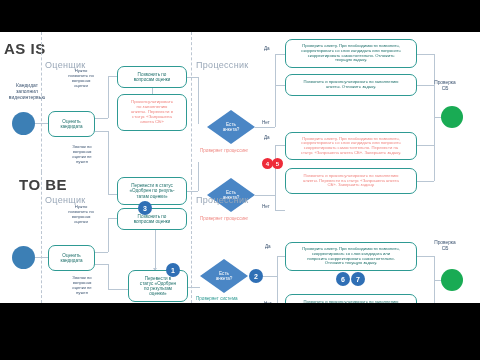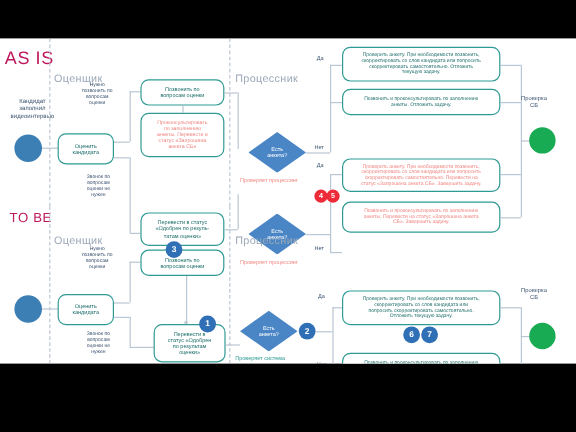--- a/index.html
+++ b/index.html
@@ -3,23 +3,23 @@
 <meta charset="utf-8">
 <style>
   html,body{margin:0;padding:0;background:#000;}
   #slide{position:relative;width:480px;height:360px;overflow:hidden;background:#000;
          font-family:"Liberation Sans","DejaVu Sans",sans-serif;}
   .canvas{position:absolute;left:0;top:32px;width:480px;height:271px;background:#ffffff;overflow:hidden;}
   .bar{position:absolute;left:0;width:480px;background:#000;}
   .bar.top{top:0;height:32px;}
   .bar.bottom{top:303px;height:57px;}
 
-  .title{position:absolute;font-weight:normal;color:#be185d;letter-spacing:.5px;}
+  .title{position:absolute;font-weight:bold;color:#404040;letter-spacing:.5px;}
   .title.asis{left:4px;top:8px;font-size:15px;}
-  .title.tobe{left:8px;top:144px;font-size:11px;}
+  .title.tobe{left:19px;top:144px;font-size:15px;}
 
   .lane-label{position:absolute;color:#9aa8b8;font-size:9px;letter-spacing:.3px;white-space:nowrap;}
 
   .divider{position:absolute;border-left:1px dashed #bcc6d2;}
 
   .circle{position:absolute;border-radius:50%;}
   .circle.start{background:#3c7fb5;}
   .circle.end{background:#19ab54;}
 
   .box{position:absolute;box-sizing:border-box;border:1.2px solid #2e9a93;border-radius:7px;

